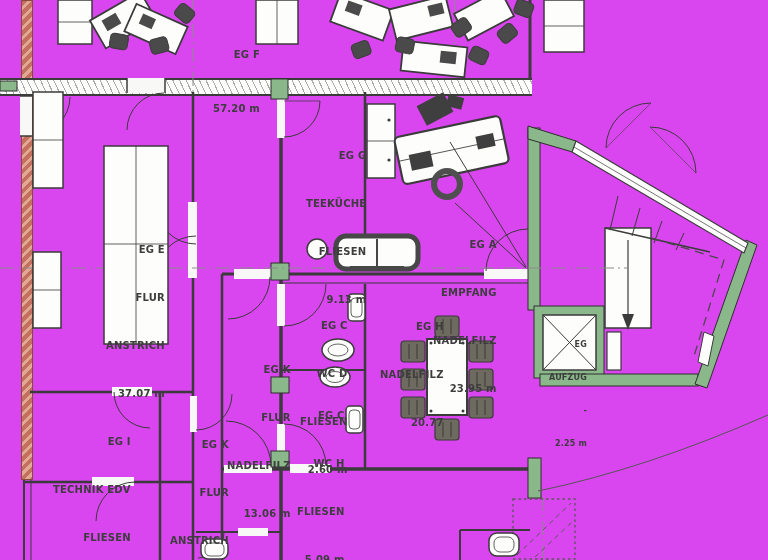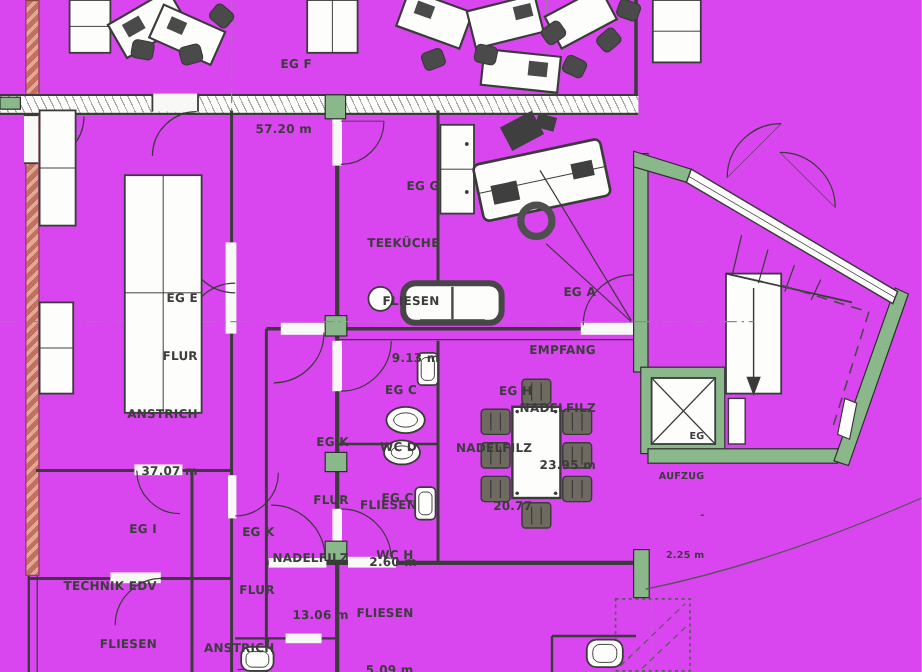--- a/index.html
+++ b/index.html
@@ -10,21 +10,21 @@
   .wall-red{position:absolute;left:21px;top:0;width:10px;height:478px;
     background:repeating-linear-gradient(135deg,#c4705e 0 4px,#e2a896 4px 7px);
     border:1px solid #8a4a3a;}
   
   .wall-top{position:absolute;left:0;top:78px;width:532px;height:14px;background:#fdfdfc;
     background-image:repeating-linear-gradient(65deg,rgba(70,70,70,.45) 0 1px,transparent 1px 6px);
     border-top:2px solid #3b3b3b;border-bottom:2px solid #3b3b3b;}
   .label{position:absolute;color:#3d3d3d;font-weight:bold;font-size:10px;line-height:16px;
     letter-spacing:.2px;white-space:pre;}
   .label.big{line-height:18px;}
-  .label.small{font-size:8px;line-height:11px;margin-top:19px;}
+  .label.small{font-size:8px;line-height:11px;}
 </style>
 </head>
 <body>
 
 <div class="plan">
 
   <div class="wall-red"></div>
   <div class="wall-top"></div>
 
   <svg width="768" height="560" viewBox="0 0 768 560">

